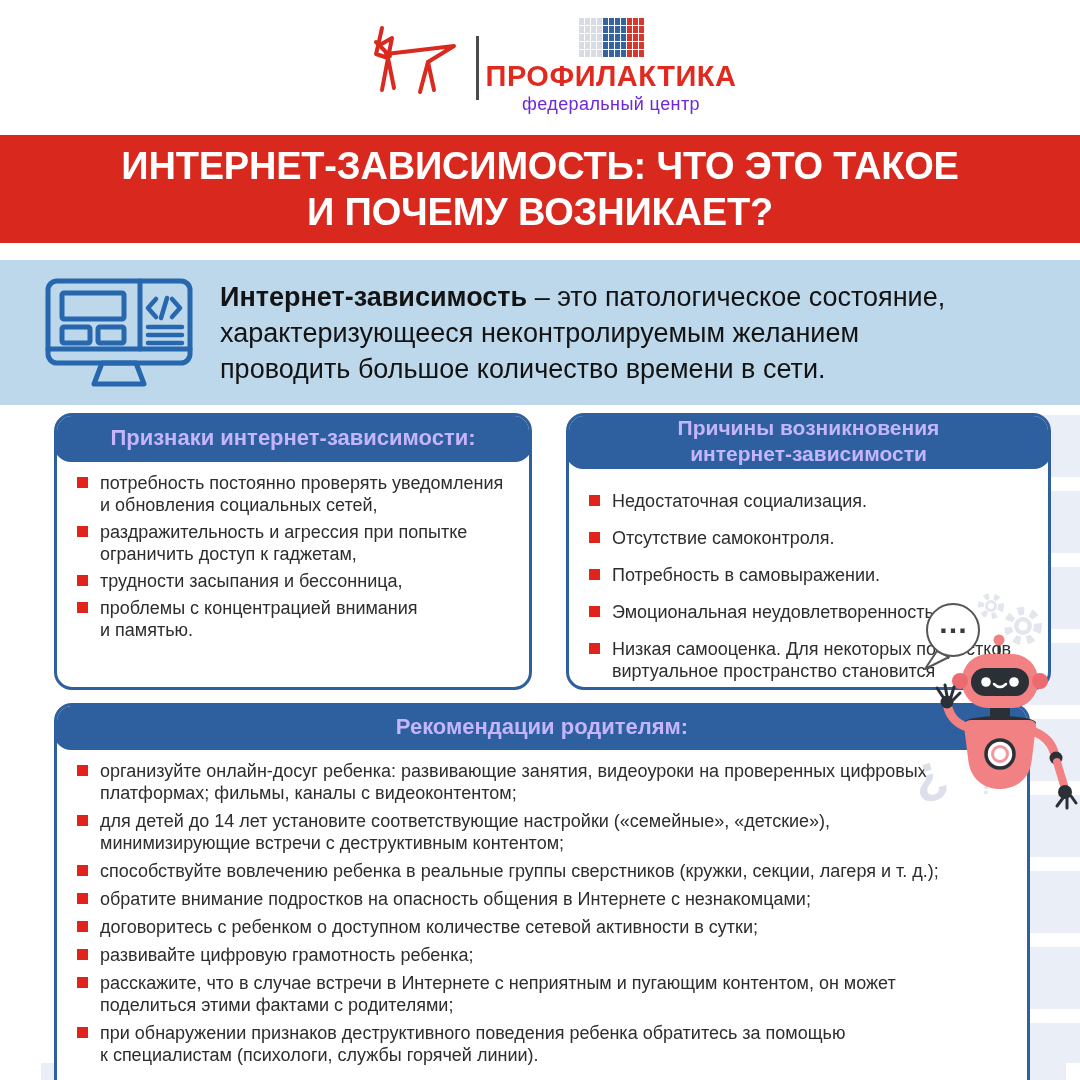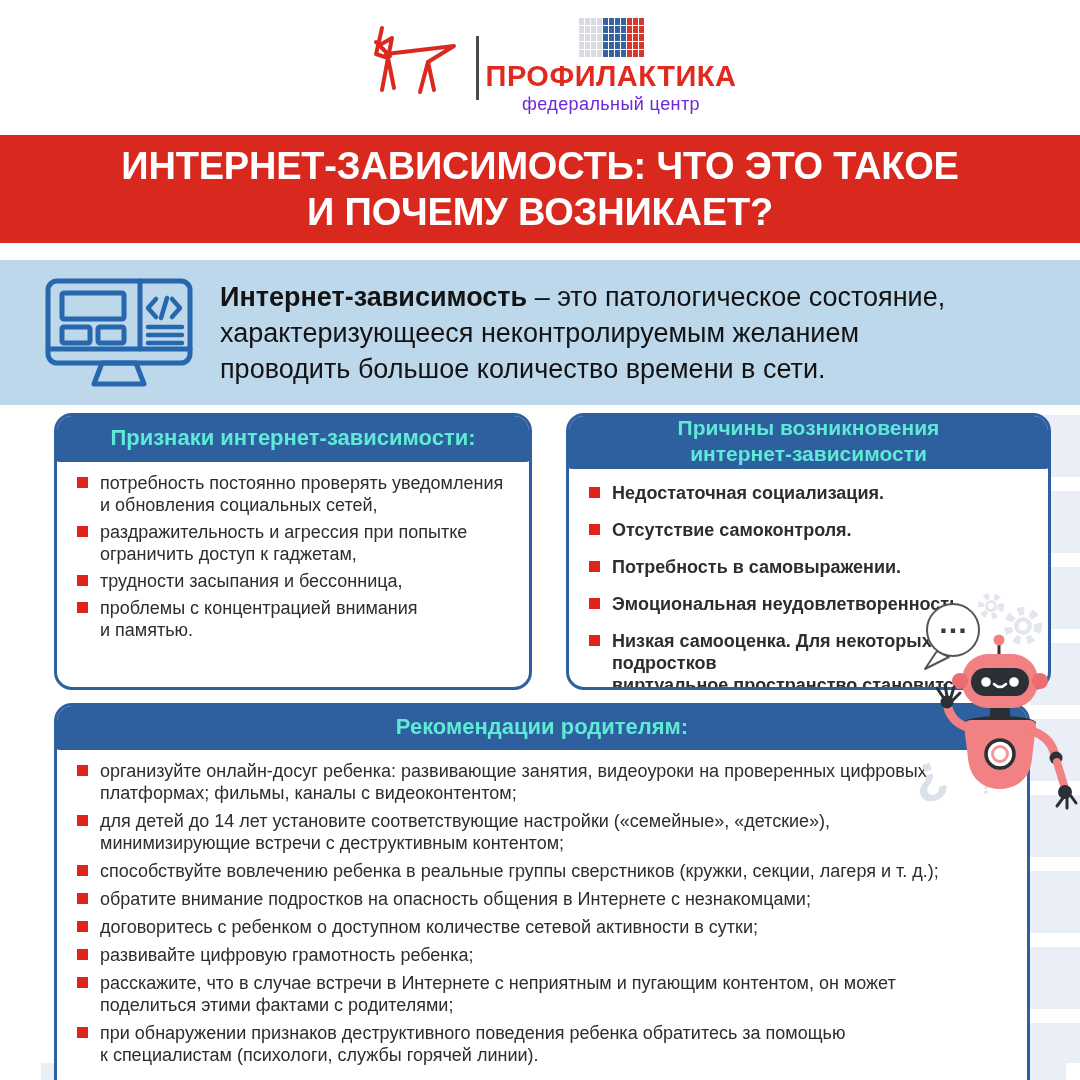--- a/index.html
+++ b/index.html
@@ -36,31 +36,31 @@
     display:flex;align-items:center;gap:26px;padding:0 44px;box-sizing:border-box;
   }
   .band-text{font-size:27px;line-height:36px;color:#131313;white-space:pre-line;}
   .band-text b{font-weight:700;}
   
   .card{position:absolute;background:#ffffff;border:3px solid #2e5f9e;border-radius:18px;box-sizing:border-box;z-index:2;overflow:hidden;}
   .card-left{left:54px;top:413px;width:478px;height:277px;}
   .card-right{left:566px;top:413px;width:485px;height:277px;}
   .card-bottom{left:54px;top:703px;width:976px;height:439px;}
   .card-head{
-    margin:-3px -3px 0;background:#2e5f9e;border-radius:6px;color:#5eead4;font-weight:700;
+    margin:-3px -3px 0;background:#2e5f9e;border-radius:17px;color:#c4b5fd;font-weight:700;
     text-align:center;font-size:22px;display:flex;flex-direction:column;justify-content:center;
   }
   .card-left .card-head{height:49px;}
   .card-right .card-head{height:56px;font-size:21px;line-height:26px;}
   .card-bottom .card-head{height:47px;}
   .items{list-style:none;margin:0;padding:10px 14px 0 20px;}
   .item{display:flex;gap:12px;font-size:18px;line-height:22px;margin-bottom:5px;color:#2d2d2d;}
   .item-text{white-space:pre-line;}
   .bullet{flex:0 0 auto;width:11px;height:11px;background:#e0241b;margin-top:5px;}
-  .card-right .items{padding-top:13px;font-weight:bold;}
+  .card-right .items{padding-top:21px;}
   .card-right .item{margin-bottom:15px;}
   .card-bottom .items{padding:10px 46px 0 20px;}
   .card-bottom .item{margin-bottom:6px;}
   
   .robot-wrap{position:absolute;left:905px;top:580px;width:180px;height:245px;z-index:5;}
 </style>
 </head>
 <body>
 
 <div id="stage">

